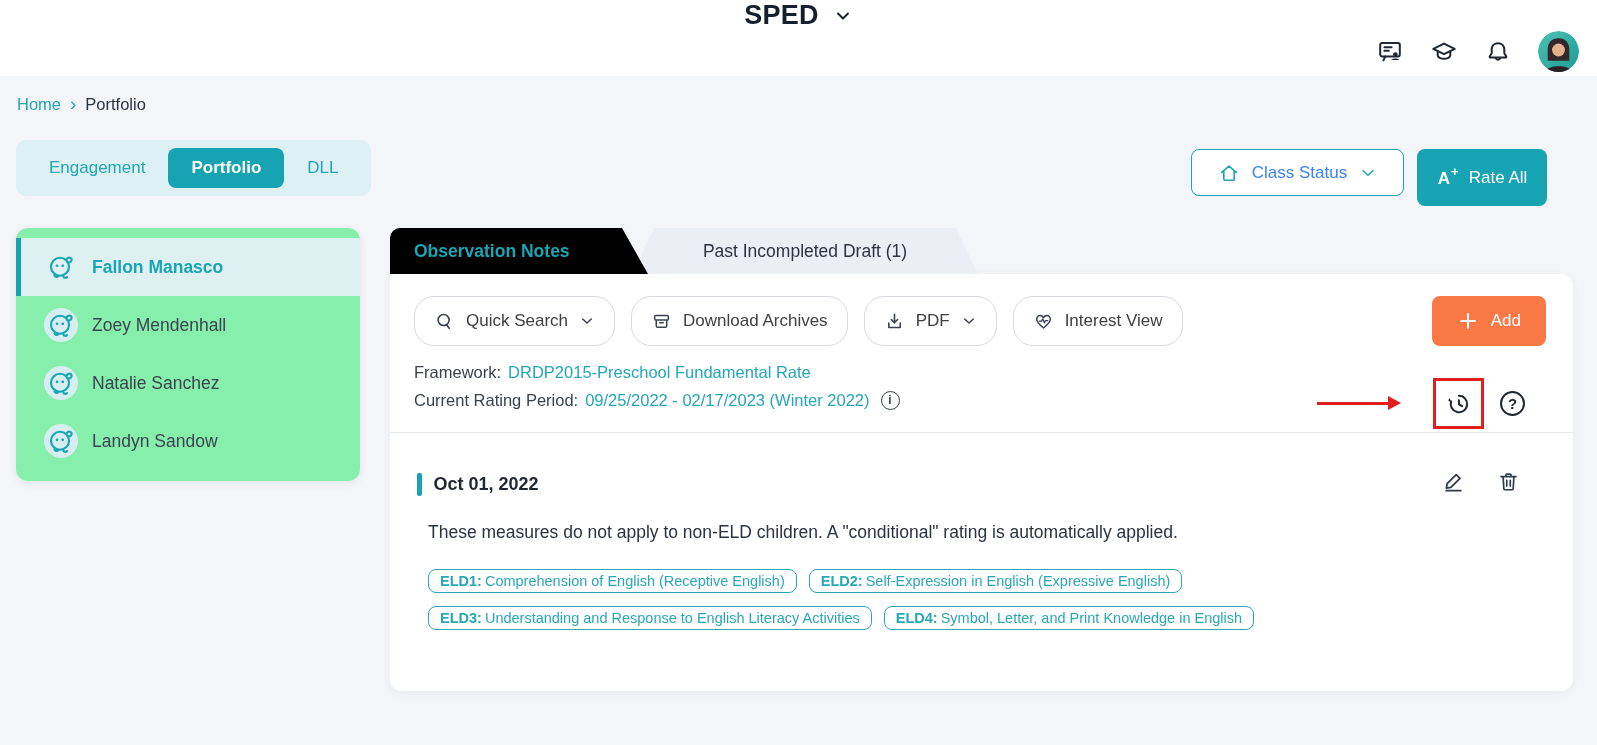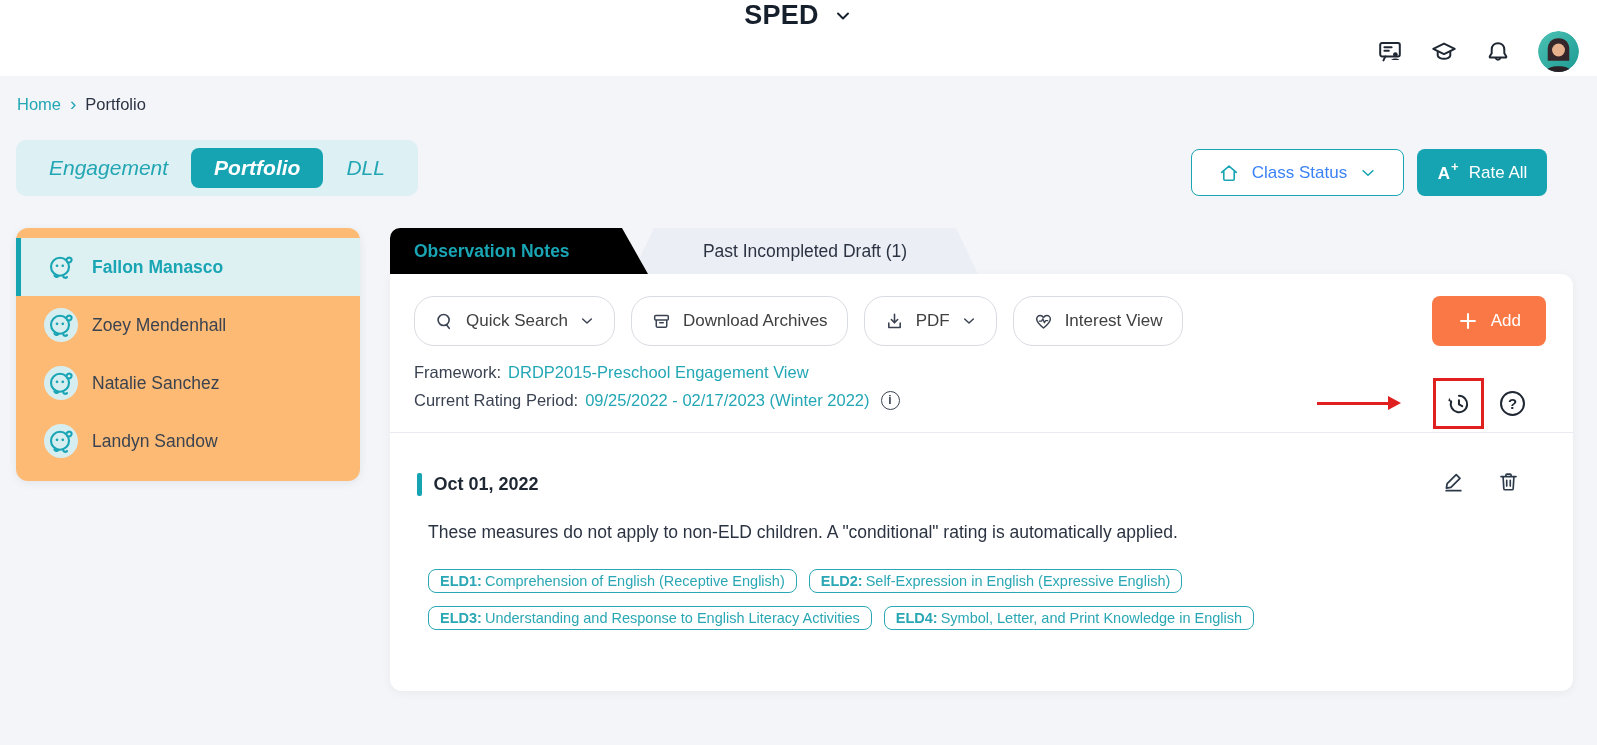--- a/index.html
+++ b/index.html
@@ -21,37 +21,37 @@
 
   
   .breadcrumb { position:absolute; left:17px; top:95px; display:flex; align-items:center; gap:9px; font-size:16.5px; }
   .crumb-home { color:#22a7b5; cursor:pointer; }
   .crumb-sep { color:#22a7b5; font-size:19px; line-height:1; margin-top:-2px; }
   .crumb-cur { color:#2b3342; }
 
   
   .segmented { position:absolute; left:16px; top:140px; height:56px; background:#ddf0f3;
                border-radius:10px; display:flex; align-items:center; padding:0 10px; }
-  .seg-item { padding:0 23px; font-size:21px; color:#23a6b4; cursor:pointer; height:40px;
-              display:flex; align-items:center; border-radius:8px;font-style:italic; }
+  .seg-item { padding:0 23px; font-size:17px; color:#23a6b4; cursor:pointer; height:40px;
+              display:flex; align-items:center; border-radius:8px; }
   .seg-item.active { background:#16a3b2; color:#fff; font-weight:700; }
 
   
   .class-status-btn { position:absolute; left:1191px; top:149px; width:213px; height:47px; background:#fff;
                border:1.5px solid #1aa5b4; border-radius:8px; color:#3b82f6; font-size:17px;
                display:flex; align-items:center; justify-content:center; gap:12px; cursor:pointer; }
-  .rate-all-btn { position:absolute; left:1417px; top:149px; width:130px; height:47px; background:#16a3b2;
+  .rate-all-btn { position:absolute; left:1417px; top:149px; width:130px; height:57px; background:#16a3b2;
                border:none; border-radius:8px; color:#fff; font-size:17px;
                display:flex; align-items:center; justify-content:center; gap:10px; cursor:pointer; }
   .rate-icon { position:relative; width:22px; height:22px; color:#fff; }
   .rate-icon::before { content:"A"; position:absolute; left:1px; bottom:0; font-size:17px; font-weight:700; }
   .rate-icon::after { content:"+"; position:absolute; right:0; top:-3px; font-size:13px; font-weight:700; }
 
   
-  .student-card { position:absolute; left:16px; top:228px; width:344px; height:253px; background:#fdba74;
+  .student-card { position:absolute; left:16px; top:228px; width:344px; height:253px; background:#86efac;
                   border-radius:12px; box-shadow:0 2px 10px rgba(30,40,60,.07); padding:10px 0; overflow:hidden; }
   .student-row { height:58px; display:flex; align-items:center; padding-left:28px; cursor:pointer; }
   .student-row.selected { background:#ddf0f2; border-left:5px solid #16a3b2; padding-left:23px; }
   .student-avatar { width:34px; height:34px; border-radius:50%; background:#d7eef1; display:flex;
                     align-items:center; justify-content:center; margin-right:14px; flex:0 0 auto; }
   .student-row.selected .student-avatar { background:transparent; }
   .student-name { font-size:17.5px; color:#3b4350; }
   .student-row.selected .student-name { color:#1aa5b4; font-weight:700; }
 
   
@@ -267,21 +267,21 @@
     <button class="add-btn">
       <svg width="22" height="22" viewBox="0 0 24 24">
           <path d="M12 4.5v15M4.5 12h15" fill="none" stroke="#fff" stroke-width="2.3" stroke-linecap="round"></path>
         </svg>
       <span>Add</span>
     </button>
 
     <div class="meta">
       <div class="meta-row">
         <span>Framework:</span>
-        <a>DRDP2015-Preschool Engagement View</a>
+        <a>DRDP2015-Preschool Fundamental Rate</a>
       </div>
       <div class="meta-row">
         <span>Current Rating Period:</span>
         <a>09/25/2022 - 02/17/2023 (Winter 2022)</a>
         <span class="info-circle">i</span>
       </div>
     </div>
 
     <div class="red-arrow"></div>
     <div class="meta-icons">

